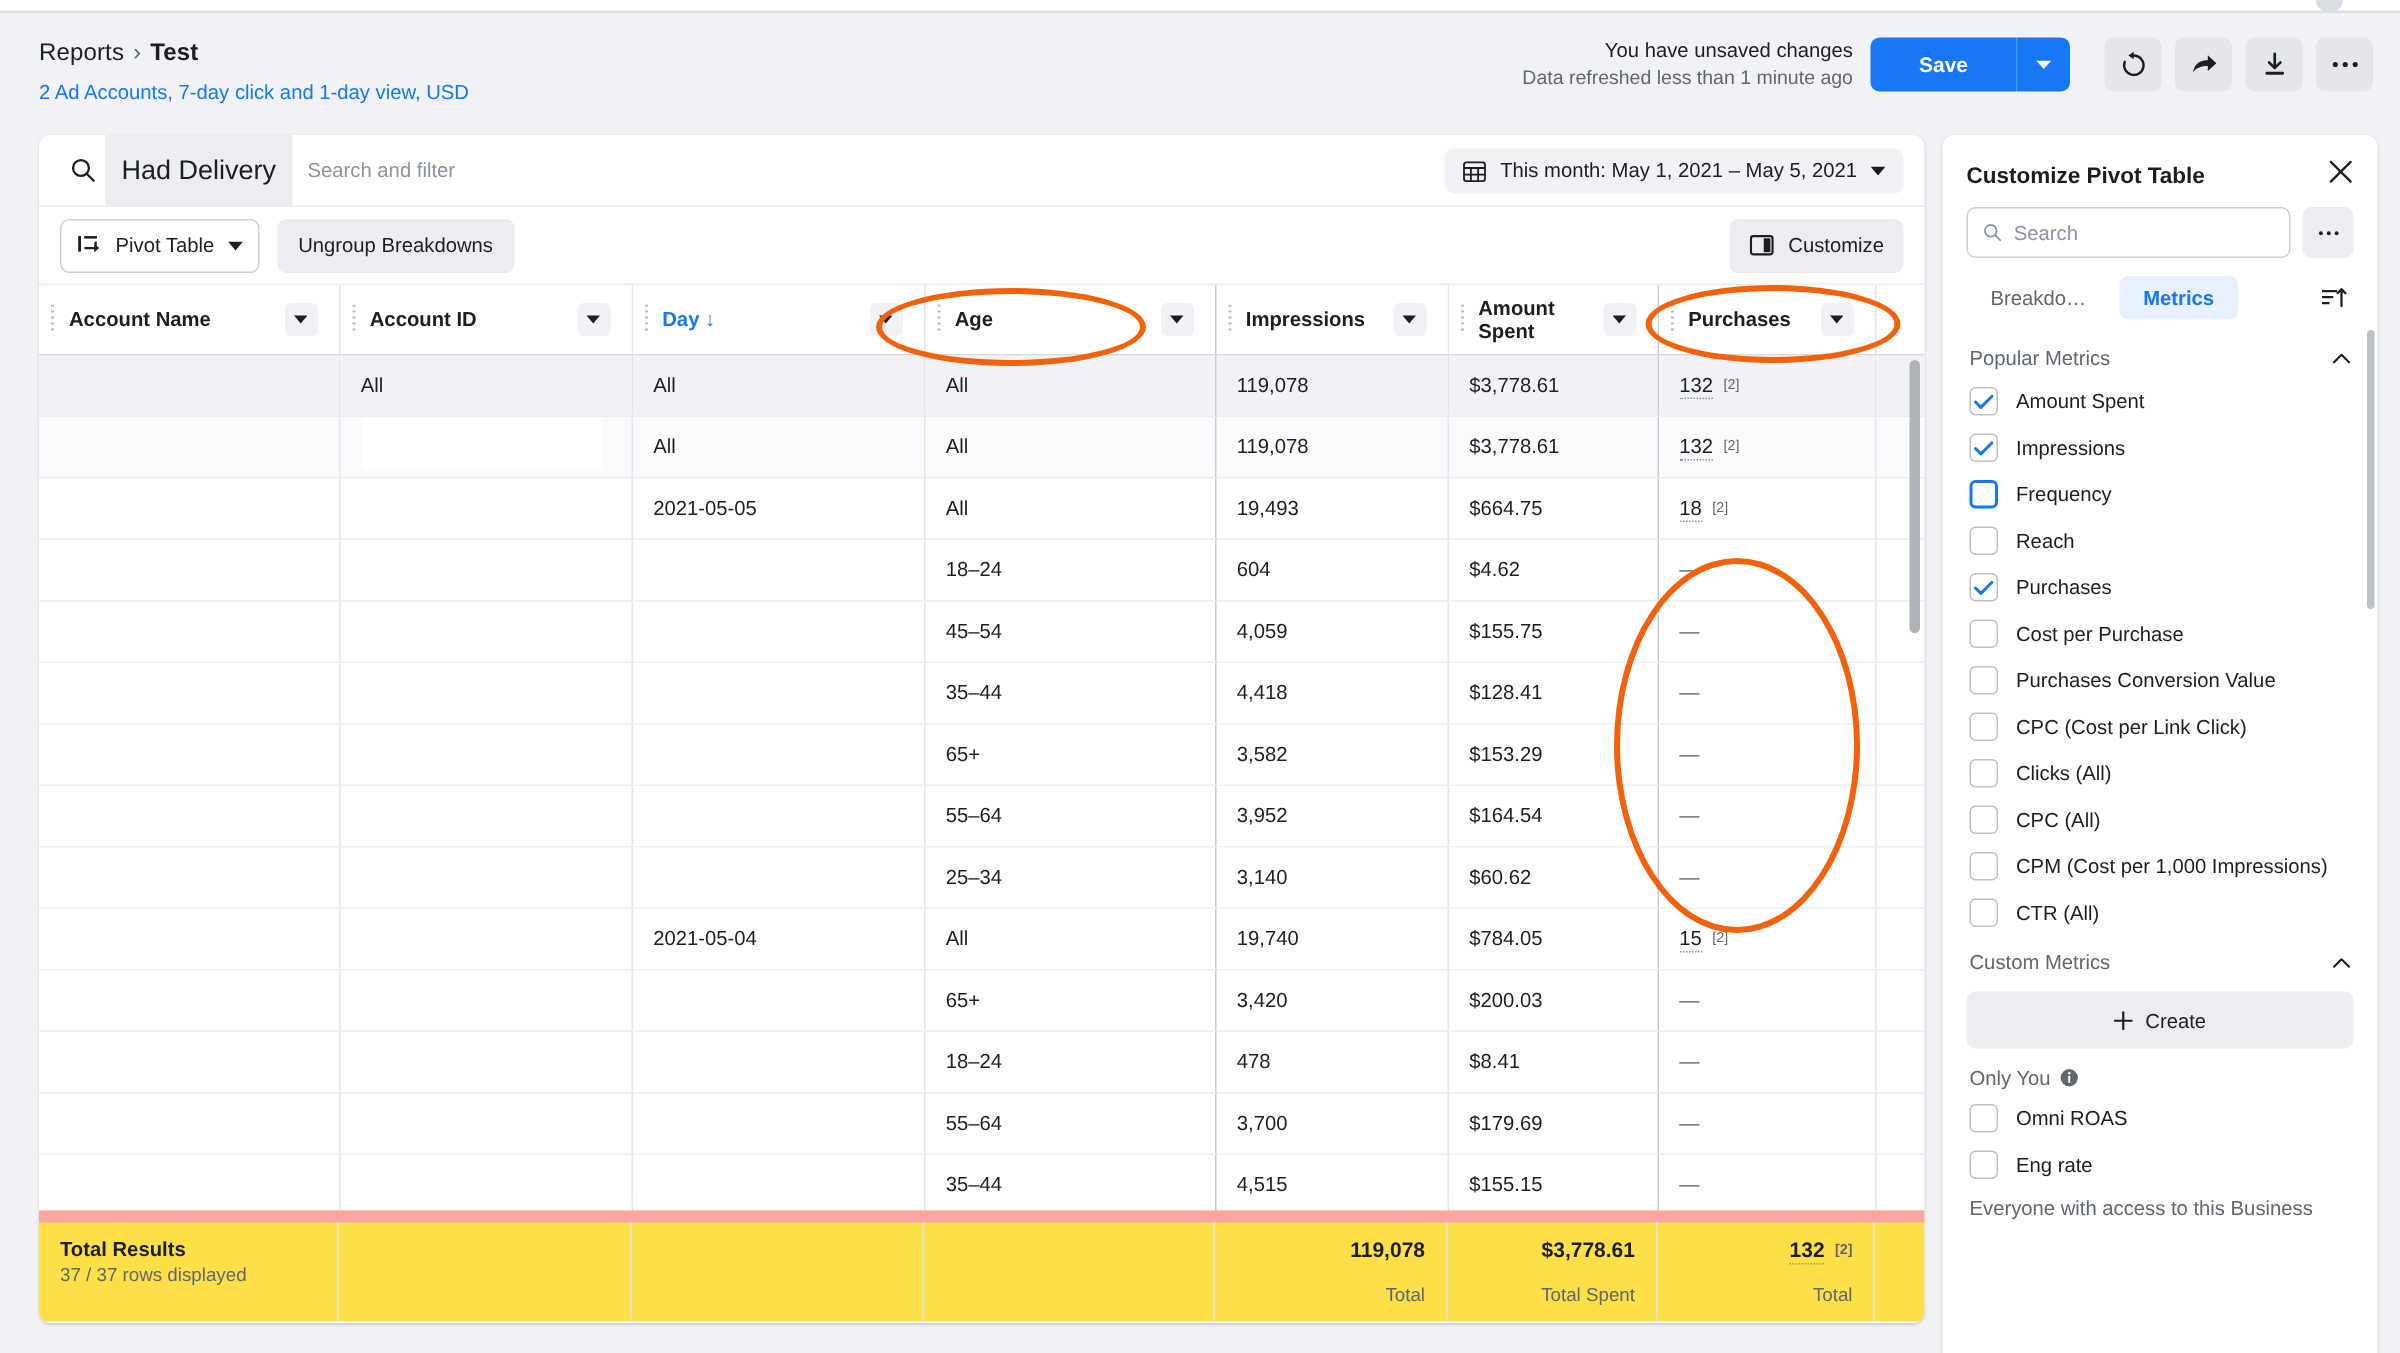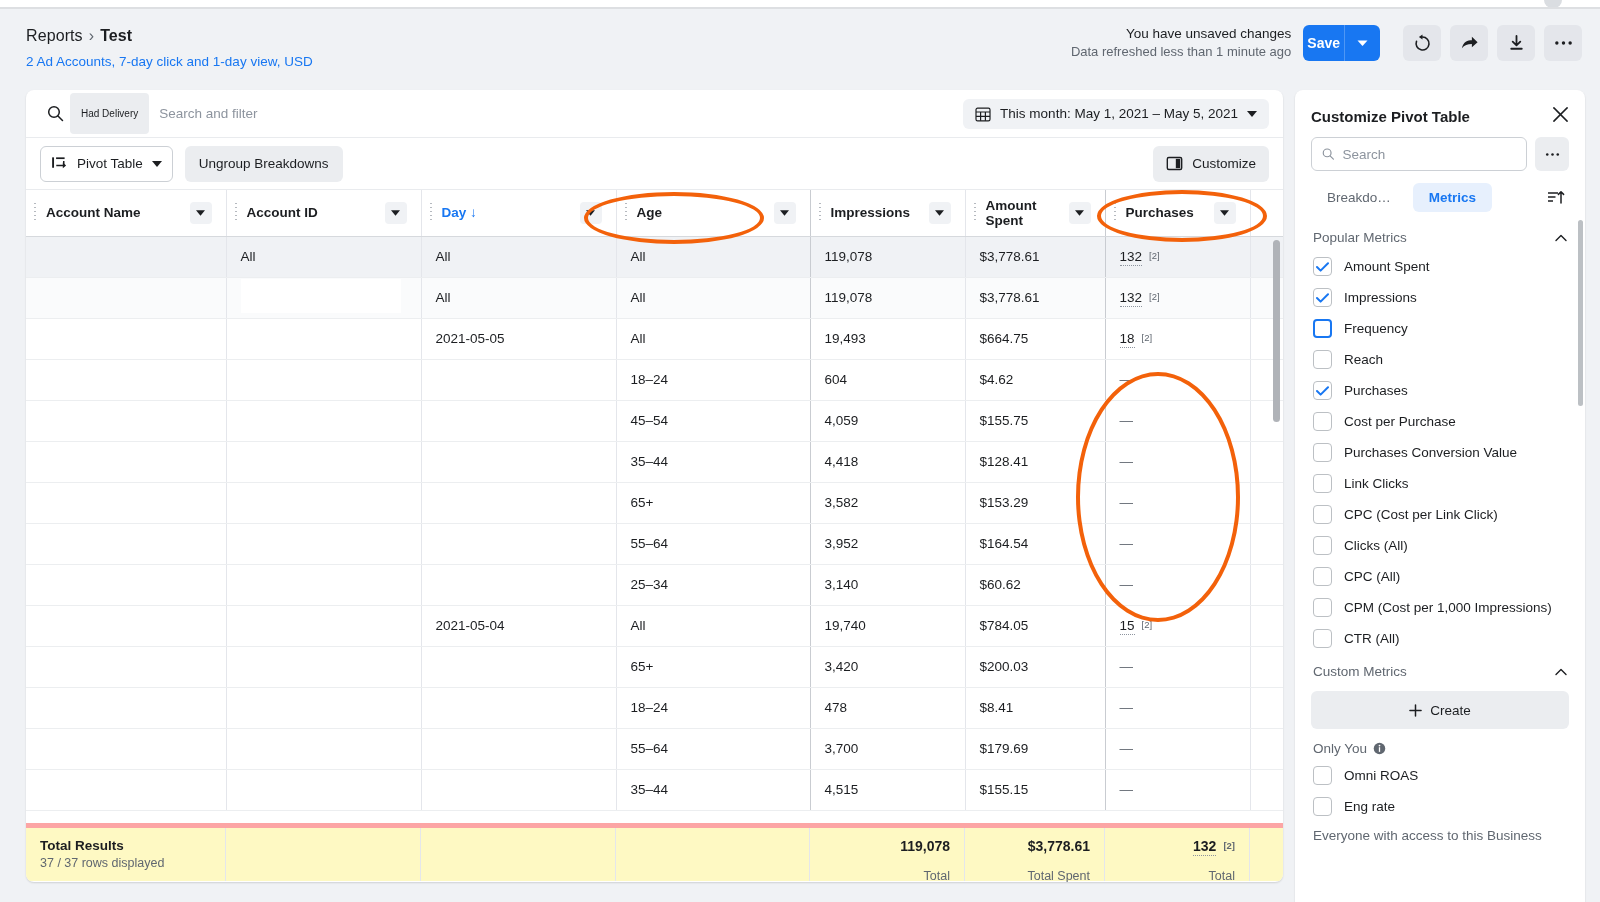--- a/index.html
+++ b/index.html
@@ -47,21 +47,21 @@
   .header-right {
     position: absolute; right: 18px; top: 16px;
     display: flex; align-items: center; gap: 0;
   }
   .unsaved-block { text-align: right; margin-right: 12px; }
   .unsaved-title { font-size: 13.5px; color: #1c1e21; line-height: 18px; }
   .unsaved-sub { font-size: 13px; color: #606770; line-height: 18px; }
   .save-group { display: flex; align-items: stretch; margin-right: 14px; }
   .save-btn {
     background: #1877f2; color: #fff; font-weight: 700; font-size: 14px;
-    border: none; border-radius: 6px 0 0 6px; padding: 0 4px; height: 36px;
+    border: none; border-radius: 6px 0 0 6px; padding: 0 32px; height: 36px;
     cursor: pointer; font-family: inherit;
   }
   .save-caret {
     background: #1877f2; border: none; border-left: 1px solid #4e97f5;
     border-radius: 0 6px 6px 0; width: 36px; height: 36px; cursor: pointer;
     display: flex; align-items: center; justify-content: center;
   }
   .icon-btn {
     width: 38px; height: 36px; border-radius: 6px; background: #e4e6eb;
     border: none; cursor: pointer; margin-left: 9px;
@@ -74,21 +74,21 @@
     background: #fff; border-radius: 8px; box-shadow: 0 1px 2px rgba(0,0,0,.14);
     overflow: hidden;
   }
   .filterbar {
     position: relative; height: 48px; border-bottom: 1px solid #e9ebee;
     display: flex; align-items: center; padding: 0 14px;
   }
   .search-icon-wrap { width: 30px; display:flex; align-items:center; justify-content:center; }
   .chip {
     background: #ebedf0; border-radius: 4px; padding: 15px 11px;
-    font-size: 10px; color: #1c1e21; cursor: pointer; margin-right: 10px;
+    font-size: 18px; color: #1c1e21; cursor: pointer; margin-right: 10px;
   }
   .search-input {
     border: none; outline: none; font-size: 13.5px; color: #1c1e21;
     font-family: inherit; background: transparent; flex: 1; height: 30px;
   }
   .search-input::placeholder { color: #8d949e; }
   .daterange {
     display: flex; align-items: center; gap: 9px; background: #f0f2f5;
     border-radius: 6px; padding: 7px 12px; font-size: 13.5px; color: #1c1e21;
     cursor: pointer; margin-left: 8px;
@@ -146,22 +146,22 @@
   td.num { }
   .redacted { display:inline-block; width: 160px; height: 34px; background:#fff; }
   .dash { color: #606770; }
   .metric-val { border-bottom: 1px dotted #8d949e; padding-bottom: 1px; }
   .metric-sup { font-size: 9.5px; color: #606770; margin-left: 7px; vertical-align: 2px; }
 
   .col-thick { border-right: 1px solid #c9ccd1 !important; }
 
   
   .total-row {
-    position: absolute; left: 0; bottom: 0; width: 1257px; height: 58px;
-    background: #fef9c3; border-top: 5px solid #fca5a5; display: flex;
+    position: absolute; left: 0; bottom: 0; width: 1257px; height: 74px;
+    background: #fde047; border-top: 8px solid #fca5a5; display: flex;
   }
   .total-cell { border-right: 1px solid #e4e6eb; padding: 10px 14px; }
   .tr-label { font-size: 13.5px; font-weight: 700; color:#1c1e21; }
   .tr-sub { font-size: 12.5px; color: #606770; margin-top: 3px; }
   .tr-num { font-size: 14px; font-weight: 700; text-align: right; color:#1c1e21; }
   .tr-numsub { font-size: 12.5px; color: #606770; text-align: right; margin-top: 15px; }
 
   .vscroll {
     position: absolute; right: 3px; top: 50px; width: 7px; height: 182px;
     background: #b0b3b8; border-radius: 4px;
@@ -687,24 +687,20 @@
         <div class="mrow">
           <span class="cbox"></span>
           <span class="mlabel">Cost per Purchase</span>
         </div>
         <div class="mrow">
           <span class="cbox"></span>
           <span class="mlabel">Purchases Conversion Value</span>
         </div>
         <div class="mrow">
           <span class="cbox"></span>
-          <span class="mlabel">Link Clicks</span>
-        </div>
-        <div class="mrow">
-          <span class="cbox"></span>
           <span class="mlabel">CPC (Cost per Link Click)</span>
         </div>
         <div class="mrow">
           <span class="cbox"></span>
           <span class="mlabel">Clicks (All)</span>
         </div>
         <div class="mrow">
           <span class="cbox"></span>
           <span class="mlabel">CPC (All)</span>
         </div>

